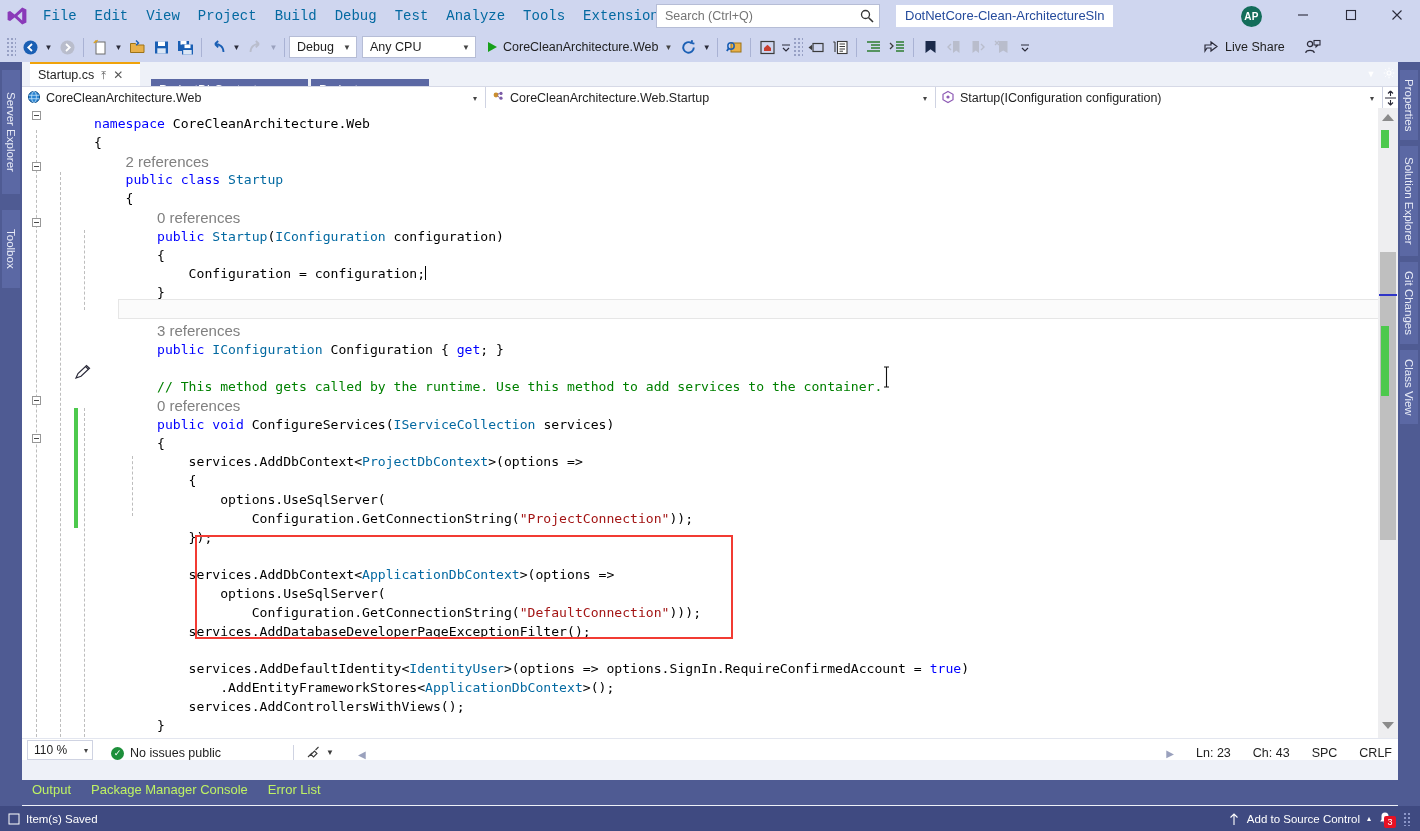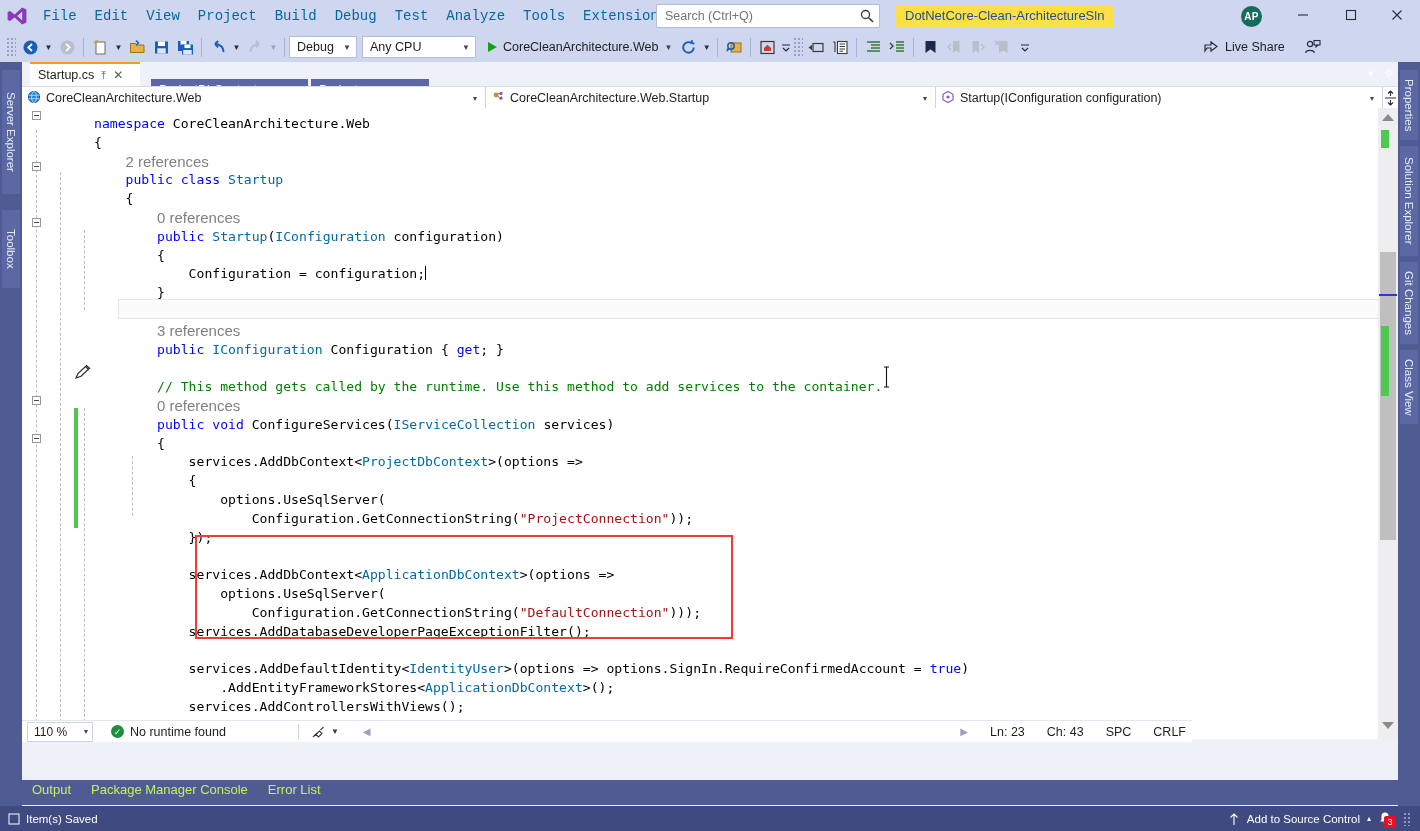--- a/index.html
+++ b/index.html
@@ -31,21 +31,21 @@
     display: flex; align-items: center; padding: 0 4px 0 8px;
   }
   .search-wrap input {
     flex: 1; border: none; outline: none; font-size: 12.5px;
     font-family: "Liberation Sans", sans-serif; color: #6d6d6d; background: transparent;
   }
   .search-icon { width: 16px; height: 16px; flex: 0 0 16px; }
   .sln-name {
     position: absolute; left: 896px; top: 5px; height: 22px;
     font-size: 13px; color: #254b9c; padding: 3px 9px;
-    background: #fde047; white-space: nowrap;
+    background: #ffffff; white-space: nowrap;
   }
   .avatar {
     position: absolute; left: 1241px; top: 6px; width: 21px; height: 21px;
     border-radius: 50%; background: #136d5a; color: #fff;
     font-size: 10px; font-weight: bold; display: flex;
     align-items: center; justify-content: center; letter-spacing: .4px;
   }
   .wbtn {
     position: absolute; top: 0; width: 46px; height: 30px;
     display: flex; align-items: center; justify-content: center;
@@ -181,22 +181,22 @@
     position: absolute; left: 1356px; top: 0; width: 20px; height: 631px; background: #eeeef0;
   }
   .vscroll .thumb { position: absolute; left: 2px; width: 16px; background: #bfbfbf; }
   .vscroll .mk { position: absolute; left: 3px; width: 8px; background: #4dc94d; }
   .vscroll .curmark { position: absolute; left: 1px; width: 18px; height: 2px; background: #2f35c7; }
   .sb-arrow { position: absolute; left: 4px; width: 0; height: 0; border-left: 6px solid transparent; border-right: 6px solid transparent; }
   .hscroll {
     position: absolute; left: 0; top: 677px; width: 1376px; height: 17px; background: #eef1f8;
   }
   .ed-status {
-    position: absolute; left: 0; top: 658px; width: 1170px; height: 22px;
-    background: #ffffff; display: flex; align-items: center; border-top: 1px solid #e3e6ef;
+    position: absolute; left: 0; top: 676px; width: 1376px; height: 22px;
+    background: #ffffff; display: flex; align-items: flex-end; border-top: 1px solid #e3e6ef;
   }
   .zoombox {
     width: 66px; height: 20px; margin-left: 5px; background: #ffffff;
     border: 1px solid #cfd3e2; display: flex; align-items: center;
     justify-content: space-between; padding: 0 4px 0 6px; font-size: 12px; color: #1e1e1e;
   }
   .issue { display: flex; align-items: center; margin-left: 18px; font-size: 12.5px; color: #1e1e1e; }
   .ok-dot { width: 13px; height: 13px; border-radius: 50%; background: #1d8f3a;
             color: #fff; font-size: 9px; display: flex; align-items: center;
             justify-content: center; margin-right: 6px; }
@@ -599,21 +599,21 @@
 
     <div class="hscroll"></div>
 
     <div class="ed-status">
       <div class="zoombox">
         <span>110 %</span>
         <span style="font-size:8px;color:#444;">▾</span>
       </div>
       <div class="issue">
         <span class="ok-dot">✓</span>
-        <span>No runtime found</span>
+        <span>No issues public</span>
       </div>
       <div style="width:1px;height:15px;background:#cfd3e2;margin-left:72px;"></div>
       <div style="display:flex;align-items:center;margin-left:12px;">
         <svg width="16" height="16" viewBox="0 0 16 16">
             <path d="M2 13 L6 9 M5 10.5 L8.5 7 L11 9.5 L7.5 13 Z" fill="none" stroke="#3b3b3b" stroke-width="1.1"></path>
             <path d="M9.5 6 L12.5 3" stroke="#3b3b3b" stroke-width="1.1"></path>
           </svg>
         <span style="font-size:8px;color:#3b3b3b;margin-left:4px;">▼</span>
       </div>
       <div style="margin-left:24px;color:#9aa1bd;font-size:10px;">◀</div>

